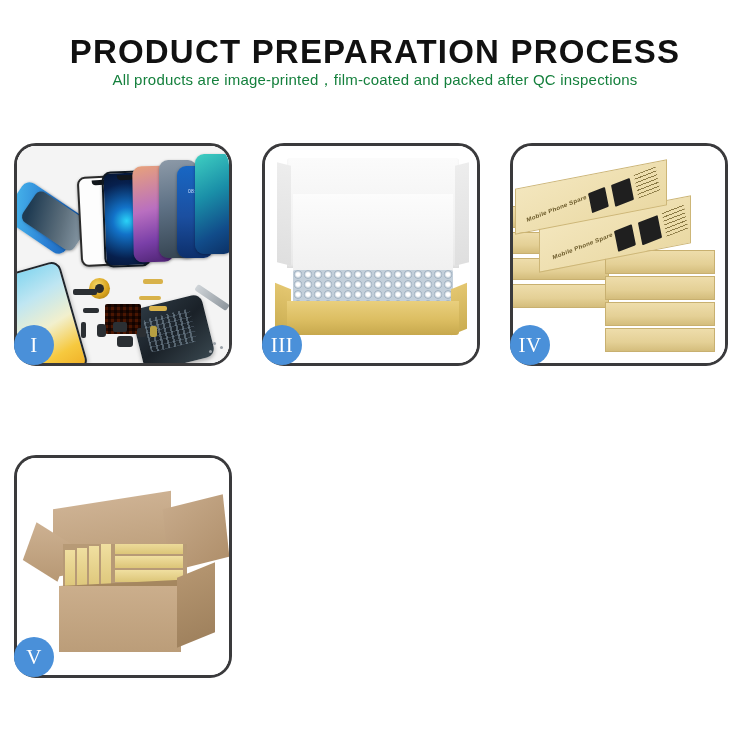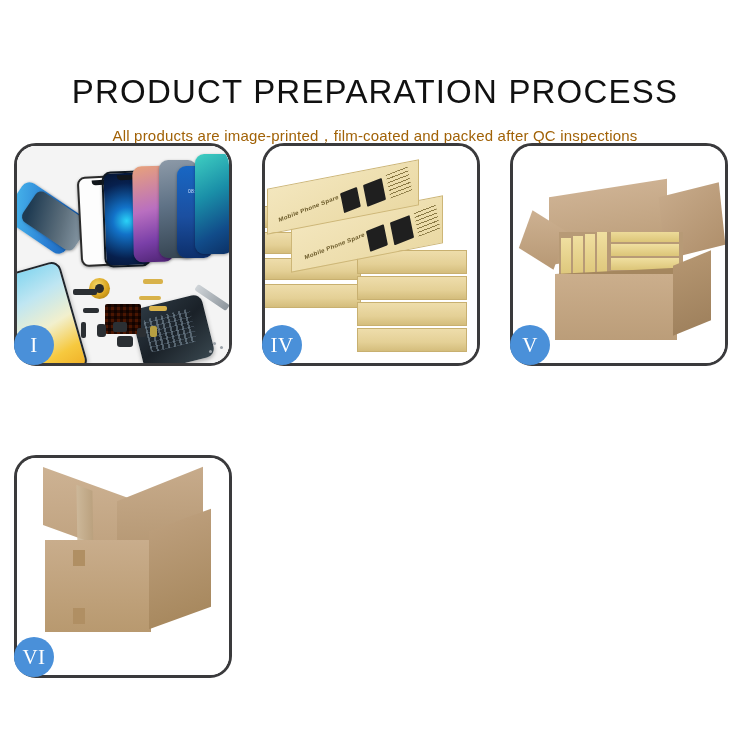--- a/index.html
+++ b/index.html
@@ -11,29 +11,28 @@
     position:relative;
   }
   .page{width:750px;height:750px;position:relative;}
 
   
   .header{padding-top:33px;text-align:center;}
   .title{
     font-size:33px;
     letter-spacing:1.2px;
     color:#111111;
-    font-weight:400;
+    font-weight:700;
     line-height:38px;
     white-space:nowrap;
-    margin-top:40px;
   }
   .subtitle{
     font-size:15px;
-    color:#a16207;
-    margin-top:16px;
+    color:#15803d;
+    margin-top:0;
     letter-spacing:.2px;
     white-space:nowrap;
   }
 
   
   .grid{
     position:absolute;
     left:14px; top:143px;
     width:722px;
     display:grid;
@@ -384,20 +383,31 @@
         <div class="flex" style="left:132px;top:160px;width:18px;height:5px;"></div>
         <div class="tool"></div>
         <div class="screw" style="left:196px;top:196px;"></div>
         <div class="screw" style="left:203px;top:200px;"></div>
         <div class="screw" style="left:192px;top:204px;"></div>
       </div>
       <div class="badge">I</div>
     </div>
 
 
+    <div class="panel">
+      <div class="panel-inner">
+        <div class="b3-lid"></div>
+        <div class="b3-foam"></div>
+        <div class="b3-bubbles"></div>
+        <div class="b3-leftflap"></div>
+        <div class="b3-rightflap"></div>
+        <div class="b3-front"></div>
+      </div>
+      <div class="badge">III</div>
+    </div>
 
     <div class="panel">
       <div class="panel-inner">
         <div class="stack">
 
           <div class="sbox" style="left:-2px;top:60px;width:96px;height:20px;"></div>
           <div class="sbox" style="left:-2px;top:86px;width:96px;height:20px;"></div>
           <div class="sbox" style="left:-2px;top:112px;width:96px;height:20px;"></div>
           <div class="sbox" style="left:-2px;top:138px;width:96px;height:22px;"></div>
 
@@ -439,27 +449,15 @@
           <div class="c5-yrow" style="left:52px;top:12px;width:68px;height:12px;"></div>
           <div class="c5-yrow" style="left:52px;top:26px;width:68px;height:12px;"></div>
         </div>
         <div class="c5-rim"></div>
         <div class="c5-front"></div>
         <div class="c5-side"></div>
       </div>
       <div class="badge">V</div>
     </div>
 
-    <div class="panel">
-      <div class="panel-inner">
-        <div class="c6-top"></div>
-        <div class="c6-top2"></div>
-        <div class="c6-tape"></div>
-        <div class="c6-front"></div>
-        <div class="c6-side"></div>
-        <div class="c6-tab" style="left:56px;top:92px;width:12px;height:16px;"></div>
-        <div class="c6-tab" style="left:56px;top:150px;width:12px;height:16px;"></div>
-      </div>
-      <div class="badge">VI</div>
-    </div>
 
   </div>
 </div>
 
 </body></html>

